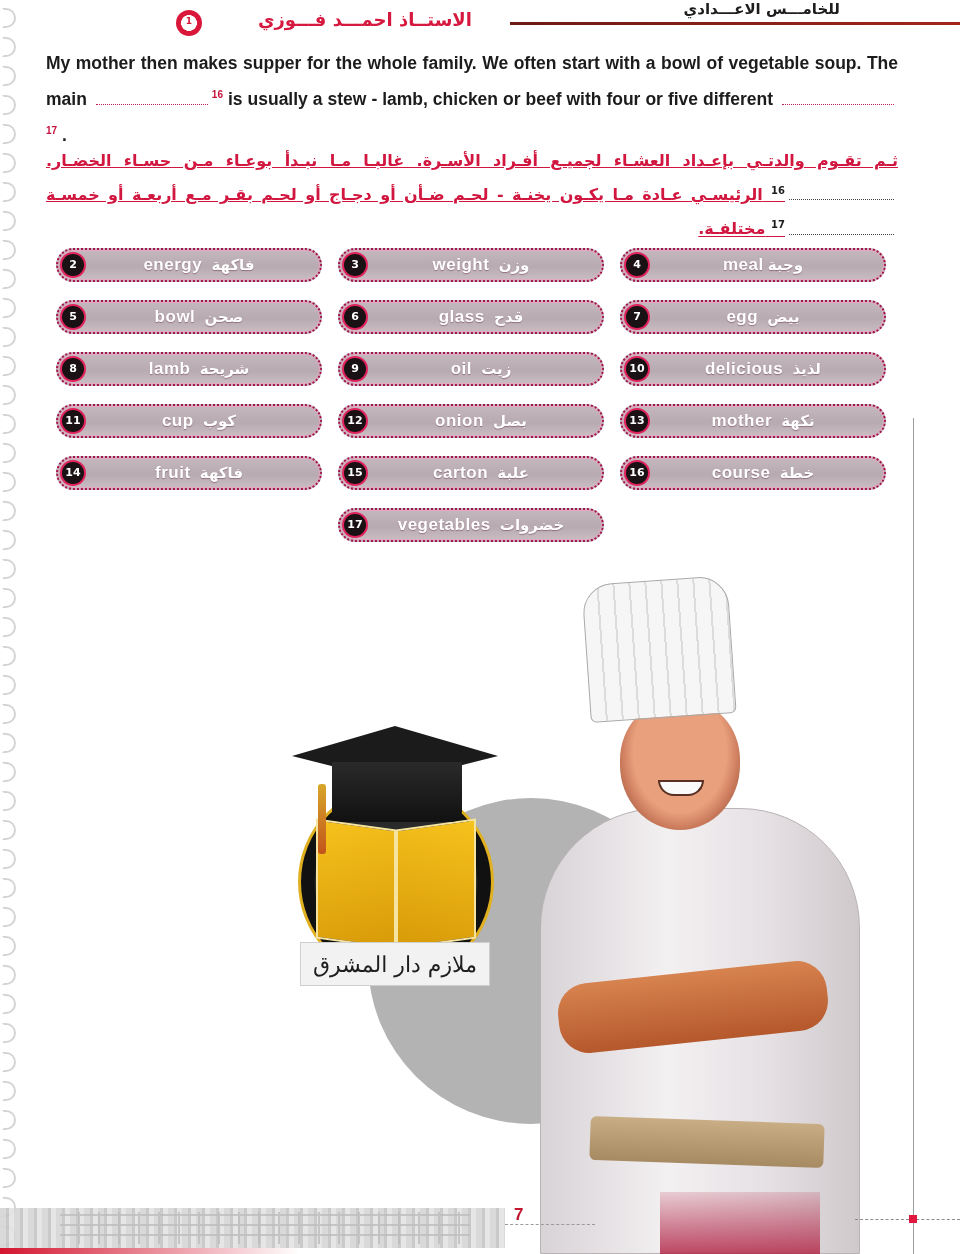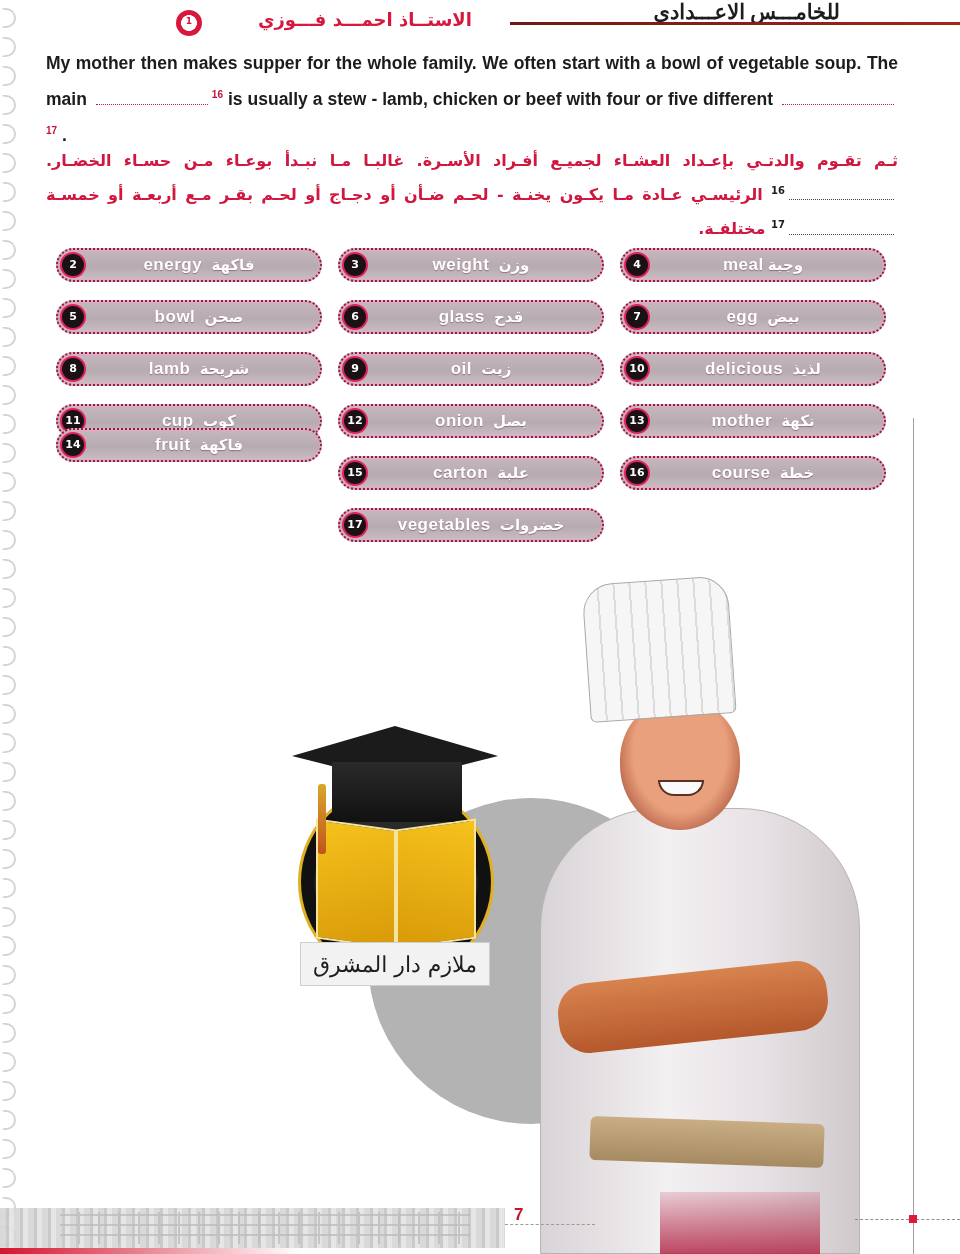--- a/index.html
+++ b/index.html
@@ -5,34 +5,34 @@
     * { box-sizing: border-box; margin: 0; padding: 0; }
     html, body { width: 960px; height: 1254px; overflow: hidden; background: #ffffff; }
     body { position: relative; font-family: "DejaVu Sans", "Liberation Sans", sans-serif; color: #1a1a1a; }
 
     
     .spiral { position: absolute; left: 0; top: 0; width: 26px; height: 1254px; }
     .ring { position: absolute; left: 2px; width: 14px; height: 20px; border: 2px solid #d4d4d4; border-left-color: transparent; border-radius: 0 12px 12px 0; }
 
     
     .header { position: absolute; left: 0; top: 0; width: 960px; height: 42px; }
-    .grade-title { position: absolute; right: 120px; top: 0; font-size: 21px; font-weight: bold; color: #1d1d1d; direction: rtl; letter-spacing: 0.5px; font-family: Liberation Serif, serif; }
+    .grade-title { position: absolute; right: 120px; top: 0; font-size: 15px; font-weight: bold; color: #1d1d1d; direction: rtl; letter-spacing: 0.5px; }
     .header-rule { position: absolute; left: 510px; right: 0; top: 22px; height: 3px; background: linear-gradient(90deg, #6b1a14, #a3261b); }
     .teacher-name { position: absolute; left: 258px; top: 9px; font-size: 18px; font-weight: bold; color: #d6183e; direction: rtl; }
     .page-badge { position: absolute; left: 176px; top: 10px; width: 26px; height: 26px; border-radius: 50%; background: radial-gradient(circle at 50% 50%, #ffffff 0 42%, #d8173a 44% 100%); }
     .page-badge span { position: absolute; left: 0; right: 0; top: 6px; text-align: center; font-size: 9px; font-weight: bold; color: #d8173a; }
 
     
     .en-para { position: absolute; left: 46px; top: 48px; width: 852px; font-family: "Liberation Sans", sans-serif; font-size: 17.5px; font-weight: bold; line-height: 31px; color: #1c1c1c; text-align: justify; }
     .blank { display: inline-block; width: 112px; height: 14px; border-bottom: 1px dotted #c01f5a; margin: 0 4px; vertical-align: baseline; }
     .blank.short { width: 112px; }
     .sup { font-size: 10px; color: #c4123c; vertical-align: super; font-weight: bold; }
 
     
-    .ar-para { position: absolute; left: 46px; top: 146px; width: 852px; direction: rtl; font-size: 16px; font-weight: bold; line-height: 30px; color: #d1173f; text-align: justify; }
+    .ar-para { position: absolute; left: 46px; top: 146px; width: 852px; direction: rtl; font-size: 16px; font-weight: bold; line-height: 30px; color: #d1173f; text-align: justify; text-decoration: underline; }
     .ar-para .blank { width: 105px; border-bottom-color: #444; }
     .ar-para .sup { color: #1c1c1c; }
 
     
     .pill { position: absolute; width: 266px; height: 34px; border-radius: 17px; background: linear-gradient(180deg, #c4b7bd 0%, #b8aab1 55%, #c9bcc2 100%); border: 2px dotted #a3124a; box-shadow: inset 0 0 0 1px #e7a8c1; }
     .pill .num { position: absolute; left: 4px; top: 4px; width: 22px; height: 22px; border-radius: 50%; background: #1a1115; box-shadow: 0 0 0 2px #e1225c; color: #fff; font-size: 11px; font-weight: bold; text-align: center; line-height: 22px; }
     .pill .txt { position: absolute; left: 30px; right: 10px; top: 0; height: 30px; line-height: 30px; text-align: center; color: #ffffff; font-family: "Liberation Sans", sans-serif; font-weight: bold; font-size: 17px; letter-spacing: 0.5px; text-shadow: 0 1px 1px rgba(90,40,60,0.45); white-space: nowrap; }
     .pill .txt .ar { margin-left: 4px; font-family: "DejaVu Sans", sans-serif; font-size: 15px; }
 
     
@@ -189,21 +189,21 @@
     </div>
   <div class="pill" style="left:338px;top:404px">
       <span class="num">12</span>
       <span class="txt"><span>onion</span> <span class="ar">بصل</span></span>
     </div>
   <div class="pill" style="left:620px;top:404px">
       <span class="num">13</span>
       <span class="txt"><span>mother</span> <span class="ar">نكهة</span></span>
     </div>
 
-  <div class="pill" style="left:56px;top:428px">
+  <div class="pill" style="left:56px;top:456px">
       <span class="num">14</span>
       <span class="txt"><span>fruit</span> <span class="ar">فاكهة</span></span>
     </div>
   <div class="pill" style="left:338px;top:456px">
       <span class="num">15</span>
       <span class="txt"><span>carton</span> <span class="ar">علبة</span></span>
     </div>
   <div class="pill" style="left:620px;top:456px">
       <span class="num">16</span>
       <span class="txt"><span>course</span> <span class="ar">خطة</span></span>

